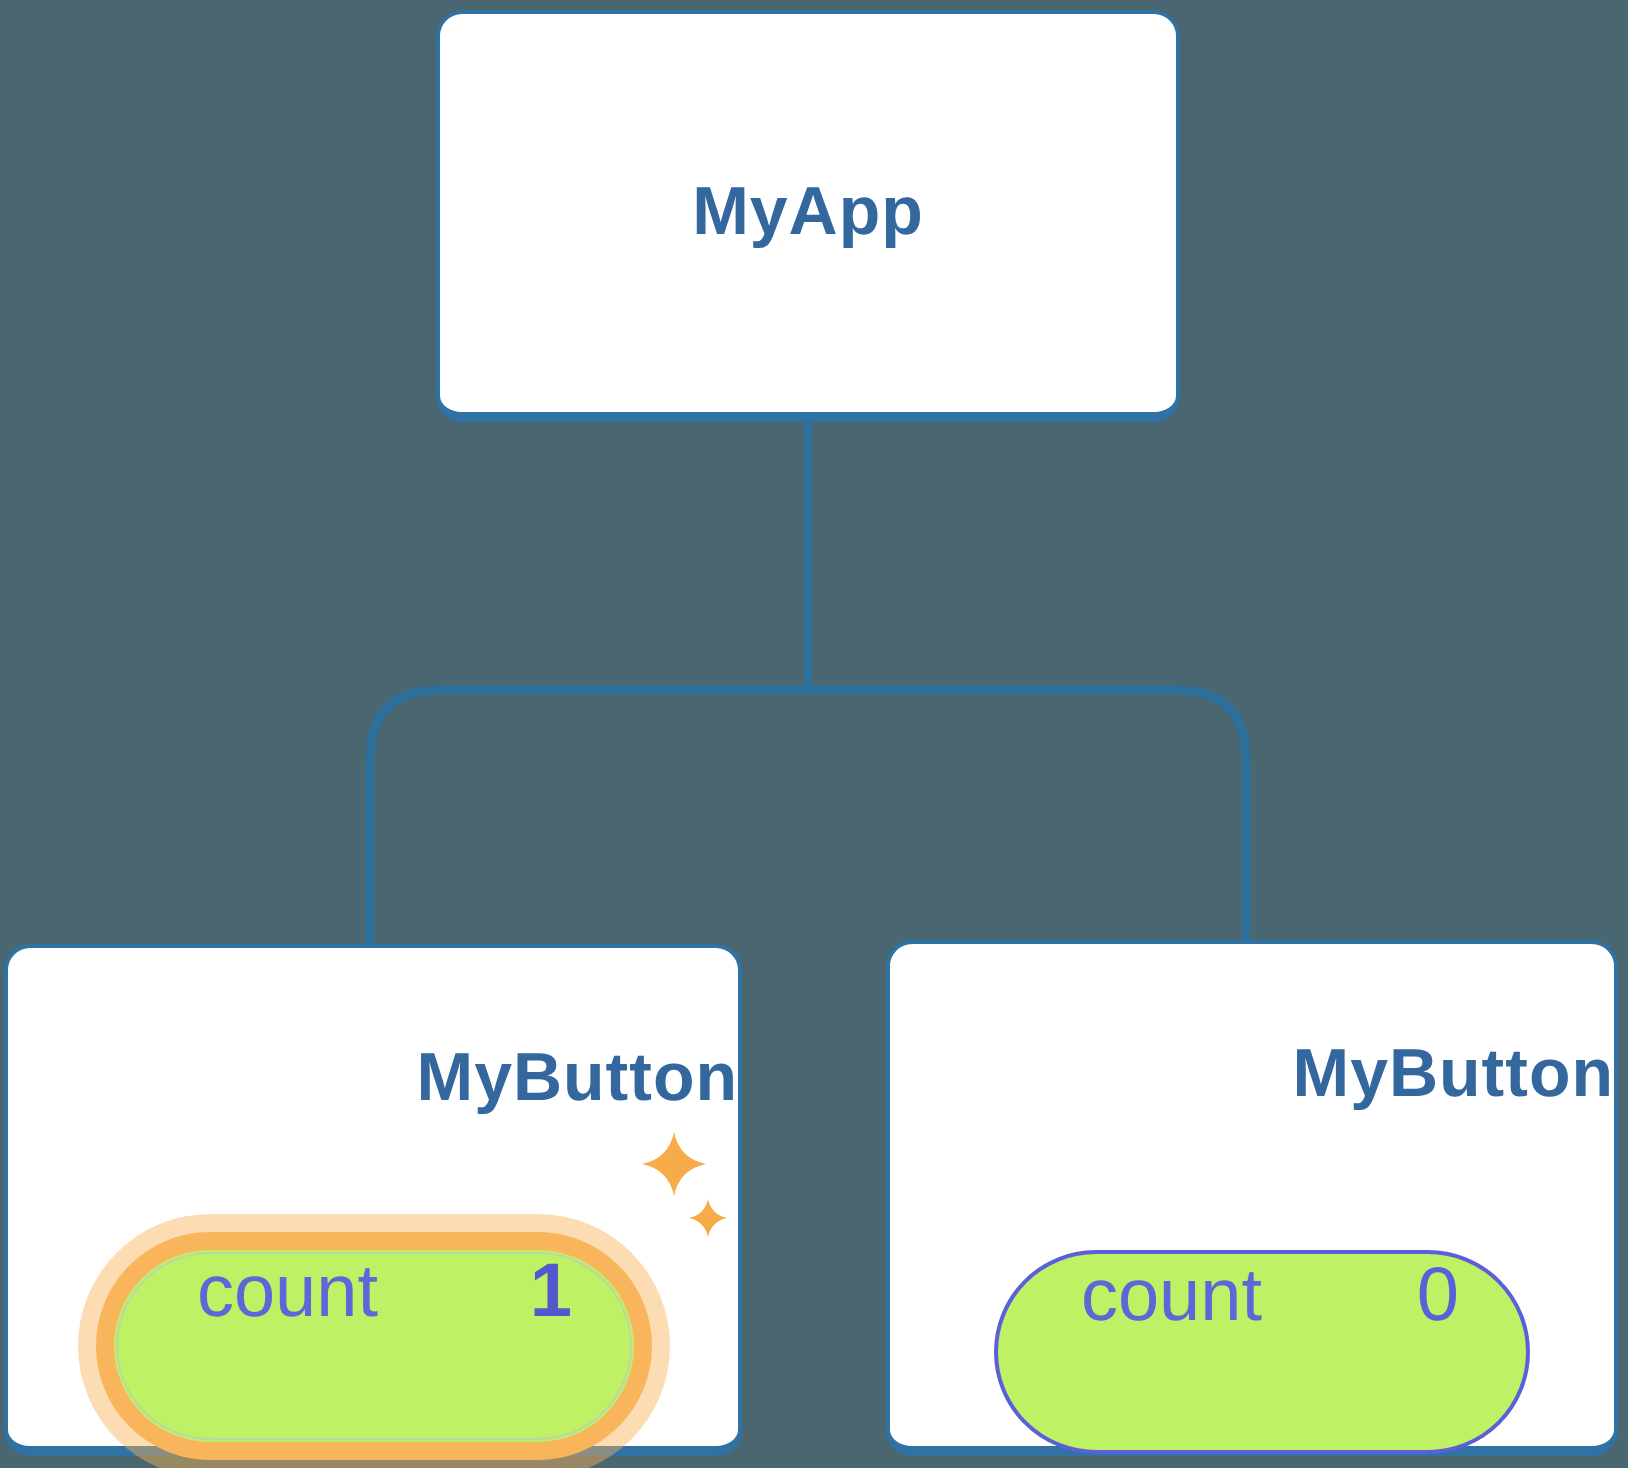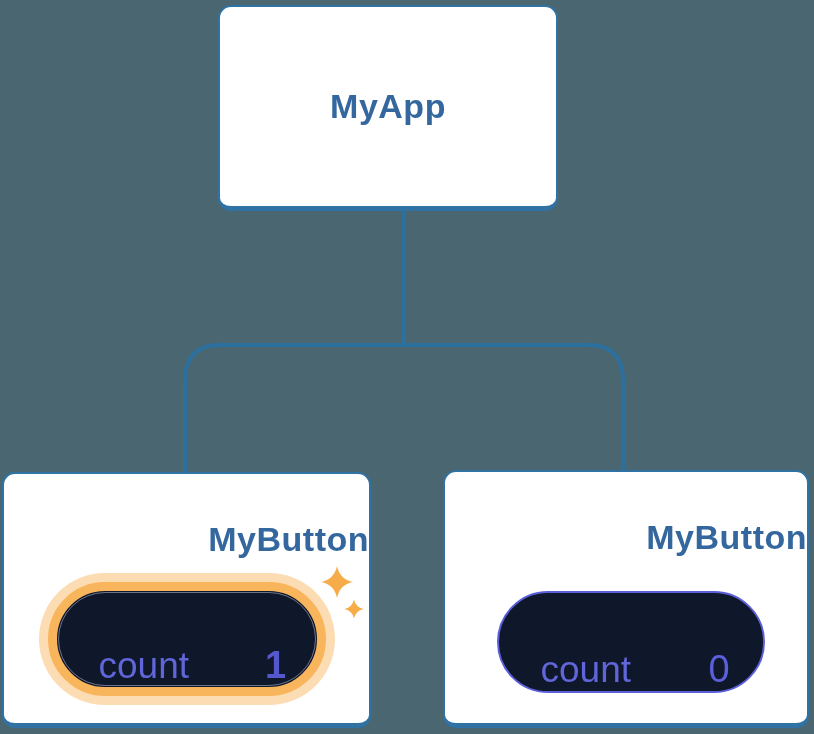--- a/index.html
+++ b/index.html
@@ -24,21 +24,21 @@
   .card {
     position: absolute;
     background: #ffffff;
     border: 2.5px solid #2f72a3;
     border-bottom-width: 5px;
     border-radius: 13px;
     box-sizing: border-box;
   }
   .root-card {
     left: 218px; top: 5px;
-    width: 340px; height: 206px;
+    width: 372px; height: 206px;
     display: flex;
     align-items: center;
     justify-content: center;
   }
   .child-card-left {
     left: 2px; top: 472px;
     width: 369px; height: 256px;
   }
   .child-card-right {
     left: 443px; top: 470px;
@@ -53,25 +53,26 @@
   .child-label {
     position: absolute;
     top: 46px;
     left: 0;
     width: 100%;
     text-align: right;
   }
   .pill {
     position: absolute;
     box-sizing: border-box;
-    background: #0f172a;
+    background: #bef264;
     border-radius: 999px;
     display: flex;
-    align-items: flex-end;
+    align-items: flex-start;
     overflow: visible;
+    margin-top: 34px;
   }
   .pill-plain {
     left: 52px; top: 119px;
     width: 268px; height: 102px;
     border: 2.5px solid #5b5fd9;
   }
   .pill-highlighted {
     left: 44px; top: 108px;
     width: 278px; height: 114px;
     border: 9px solid #f9b55c;

